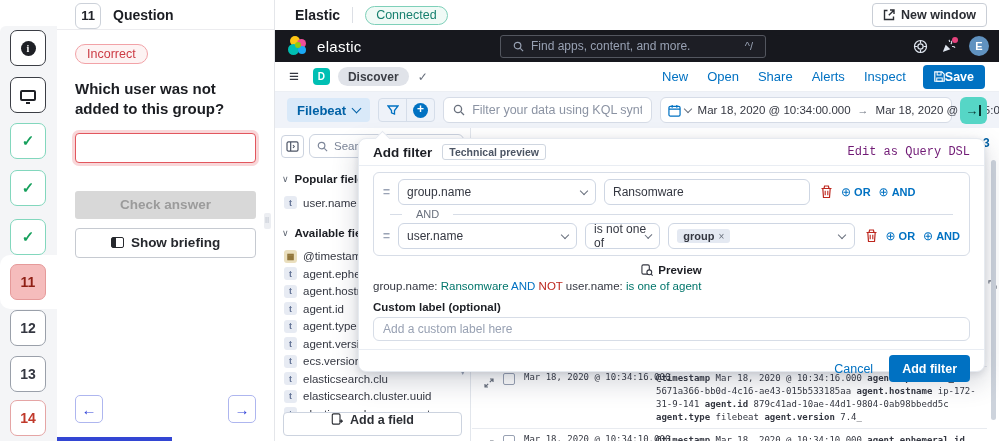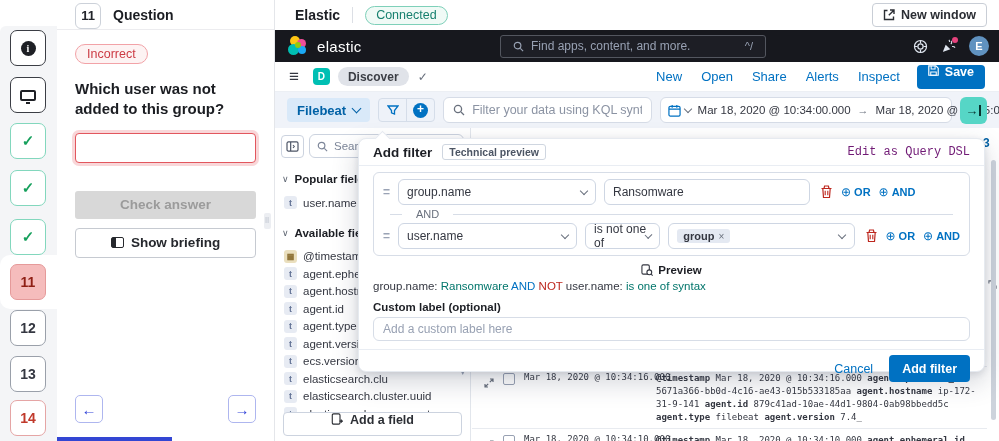--- a/index.html
+++ b/index.html
@@ -75,21 +75,21 @@
           border-bottom:1px solid #eceff4; }
   .hamburger { font-size:17px; color:#343741; cursor:pointer; line-height:1; }
   .space-badge { width:17px; height:17px; border-radius:4px; background:#00bfb3; color:#fff; font-size:10px; font-weight:bold;
                  display:flex; align-items:center; justify-content:center; margin-left:14px; cursor:pointer; }
   .crumb-pill { margin-left:8px; background:#e0e3e9; border-radius:10px; height:19px; display:flex; align-items:center; padding:0 10px;
                 font-size:12px; font-weight:bold; color:#3b3e45; cursor:pointer; }
   .crumb-check { margin-left:9px; color:#69707d; font-size:12px; }
   .knav-links { margin-left:auto; display:flex; align-items:center; gap:19px; }
   .knav-links span { color:#0071c2; font-size:13px; font-weight:500; cursor:pointer; }
   .save-btn { margin-left:17px; height:24px; background:#0071c2; border:none; border-radius:4px; color:#fff; font-weight:bold; font-size:12.5px;
-              display:flex; gap:6px; padding:0 11px; cursor:pointer; font-family:"Liberation Sans",sans-serif; }
+              display:flex; align-items:center; gap:0; padding:0 11px; cursor:pointer; font-family:"Liberation Sans",sans-serif; }
 
   .querybar { position:absolute; top:92px; left:0; right:0; height:36px; background:#f0f3f9; display:flex; align-items:center; padding:0 12px; gap:8px; }
   .dataview-btn { height:24px; background:#d9e9f9; border:none; border-radius:4px; color:#0061a6; font-weight:bold; font-size:13px;
                   display:flex; align-items:center; gap:7px; padding:0 10px; cursor:pointer; font-family:"Liberation Sans",sans-serif; }
   .chev { width:7px; height:7px; border-right:1.5px solid currentColor; border-bottom:1.5px solid currentColor; transform:rotate(45deg); margin-top:-3px; }
   .filter-group { height:24px; display:flex; align-items:center; background:#eef2f9; border:1px solid #d5dde9; border-radius:4px; }
   .fg-btn { width:27px; height:100%; display:flex; align-items:center; justify-content:center; cursor:pointer; }
   .fg-sep { width:1px; height:100%; background:#d5dde9; }
   .plus-circle { width:15px; height:15px; border-radius:50%; background:#0071c2; color:#fff; font-size:12px; line-height:13px; text-align:center; font-weight:bold; }
   .kql-input { width:247px; height:26px; background:#fff; border:1px solid #d6dce7; border-radius:6px; display:flex; align-items:center; padding:0 9px; gap:7px; }
@@ -570,21 +570,21 @@
         </div>
         <div class="preview">
           <div class="preview-head">
             <svg width="12" height="12" viewBox="0 0 13 13">
                 <rect x="1" y="1" width="8" height="10" rx="1.5" fill="none" stroke="#343741" stroke-width="1.2"></rect>
                 <circle cx="9" cy="9" r="2.6" fill="#fff" stroke="#343741" stroke-width="1.2"></circle>
                 <path d="m11 11 1.6 1.6" stroke="#343741" stroke-width="1.2"></path>
               </svg>
             <b>Preview</b>
           </div>
-          <div class="preview-line"><span class="pv-plain">group.name:</span><span class="pv-val"> Ransomware</span><span class="pv-and"> AND</span><span class="pv-not"> NOT</span><span class="pv-plain"> user.name:</span><span class="pv-val"> is one of syntax</span></div>
+          <div class="preview-line"><span class="pv-plain">group.name:</span><span class="pv-val"> Ransomware</span><span class="pv-and"> AND</span><span class="pv-not"> NOT</span><span class="pv-plain"> user.name:</span><span class="pv-val"> is one of agent</span></div>
         </div>
         <div class="custom-label">
           <b>Custom label (optional)</b>
           <input type="text" placeholder="Add a custom label here" style="">
         </div>
         <div class="dlg-footer">
           <span class="cancel-link">Cancel</span>
           <button class="addfilter-btn">Add filter</button>
         </div>
       </div>

